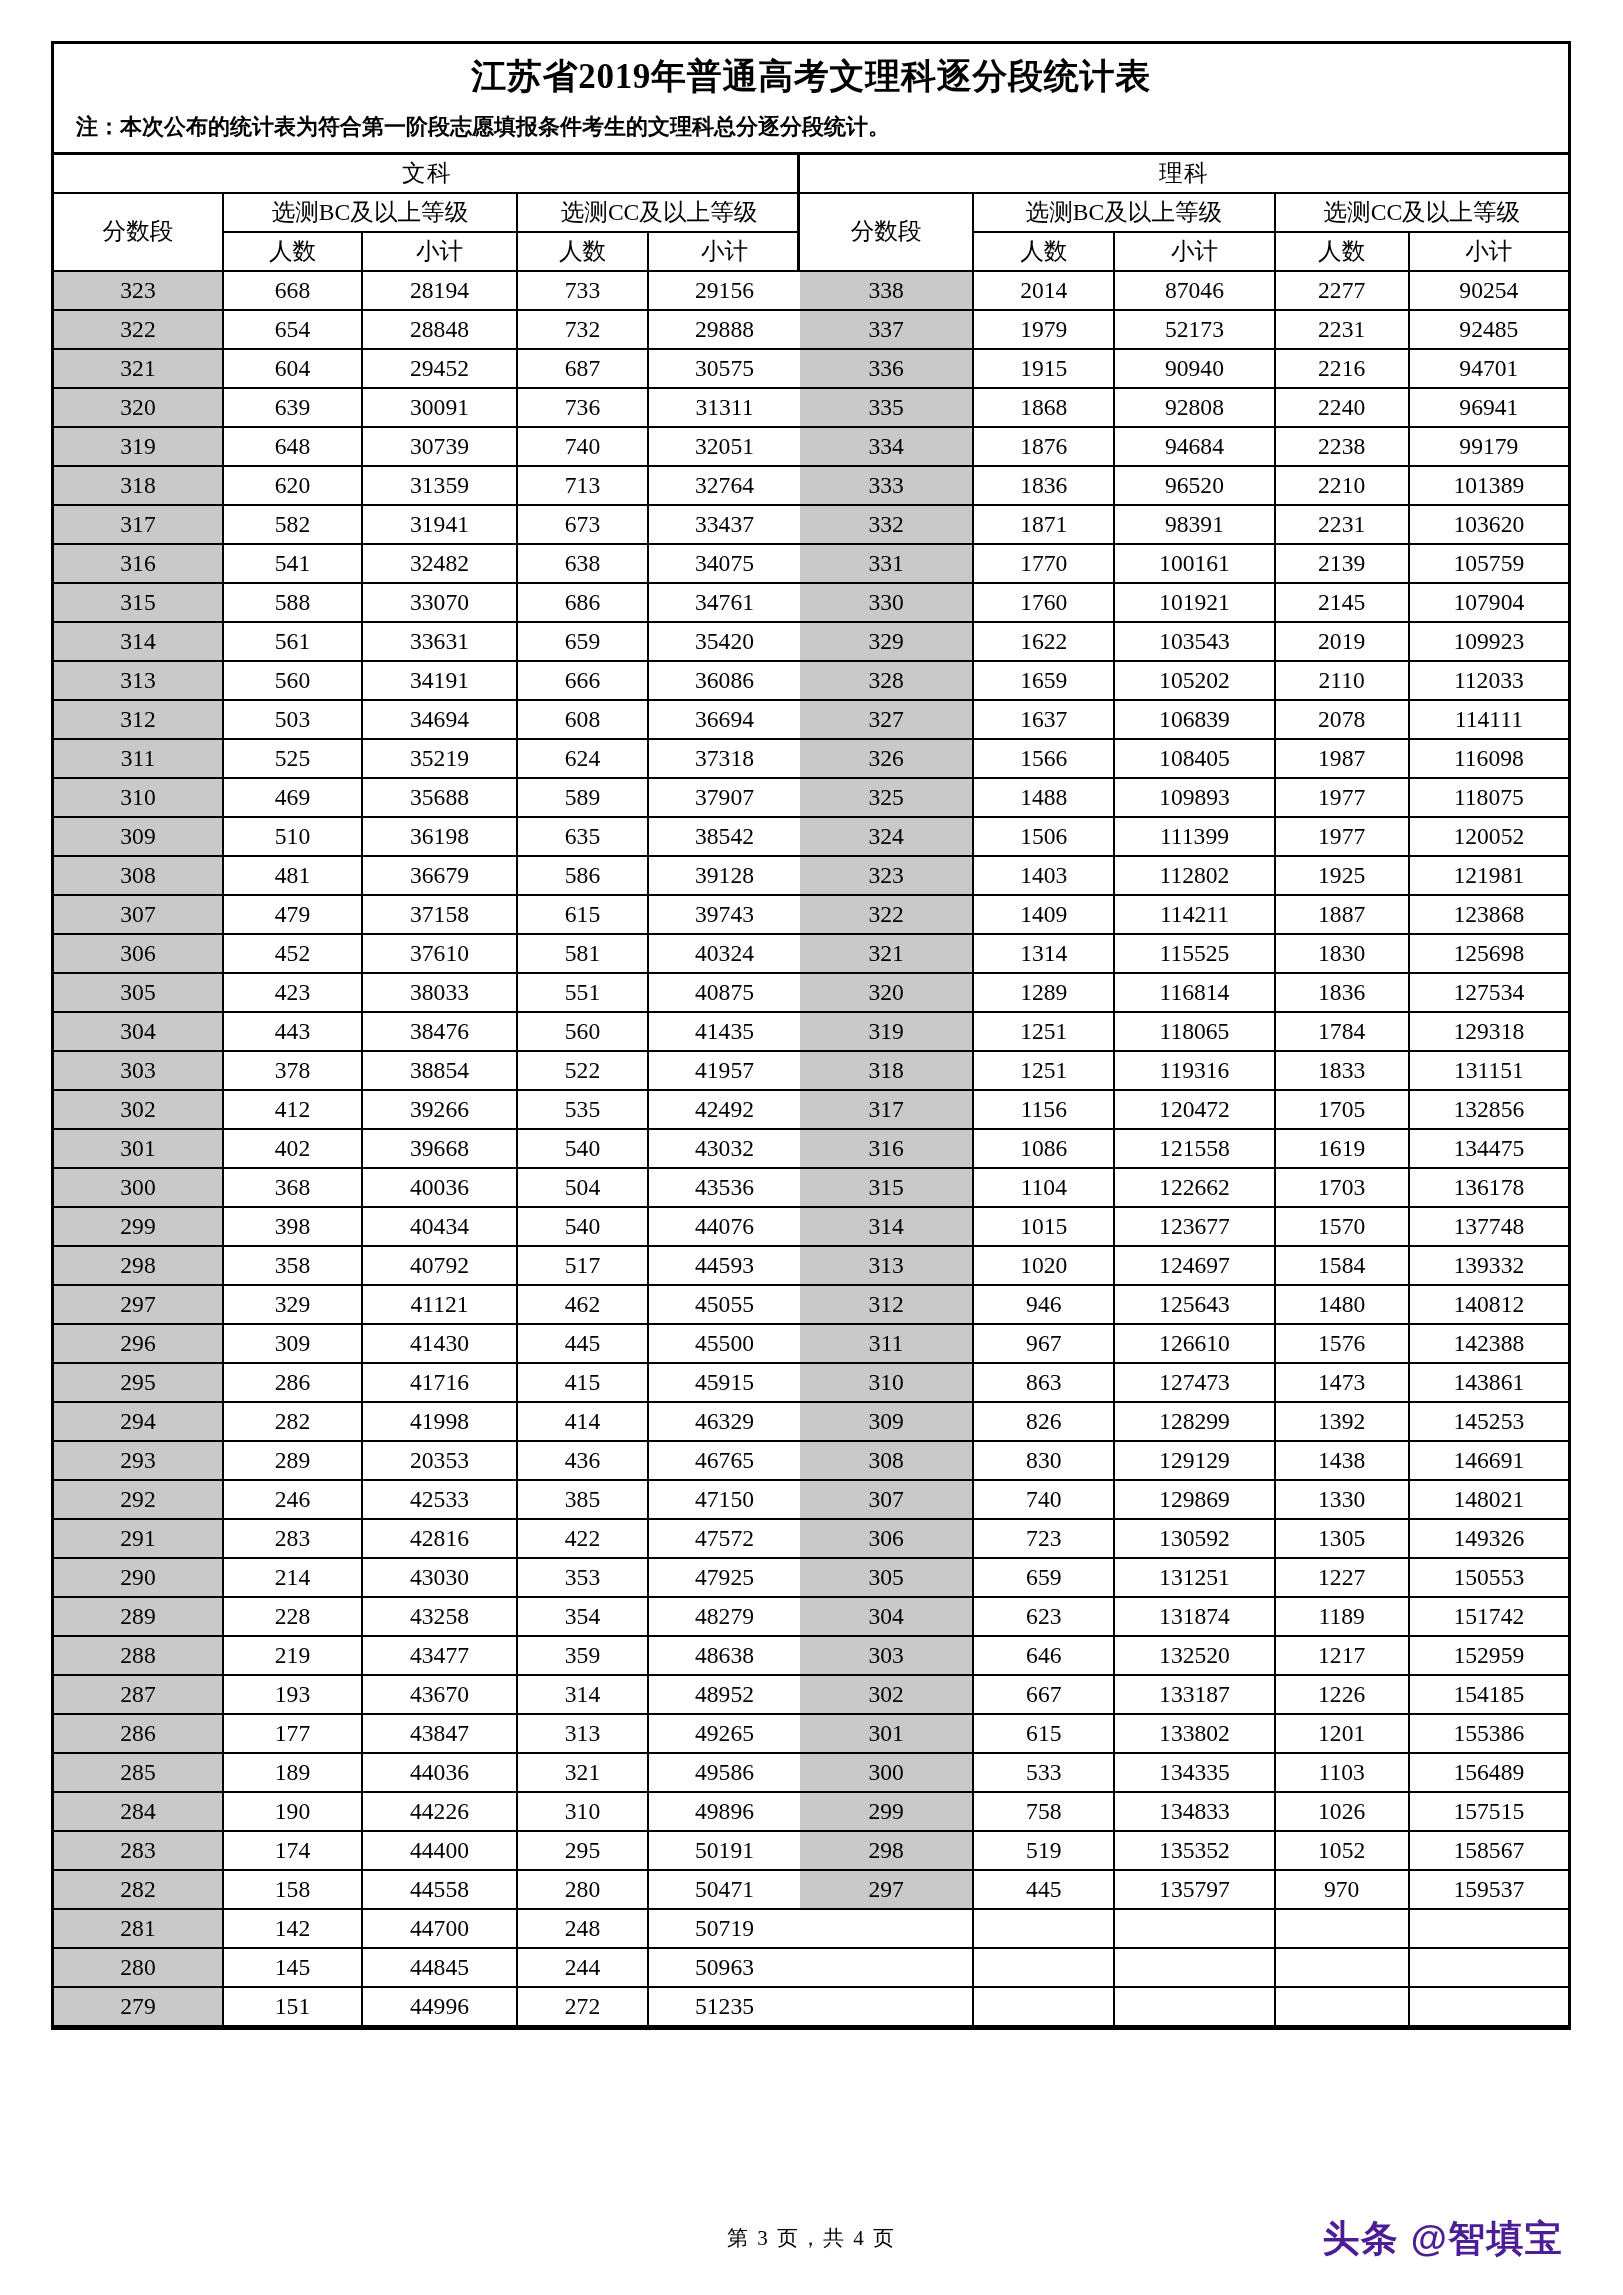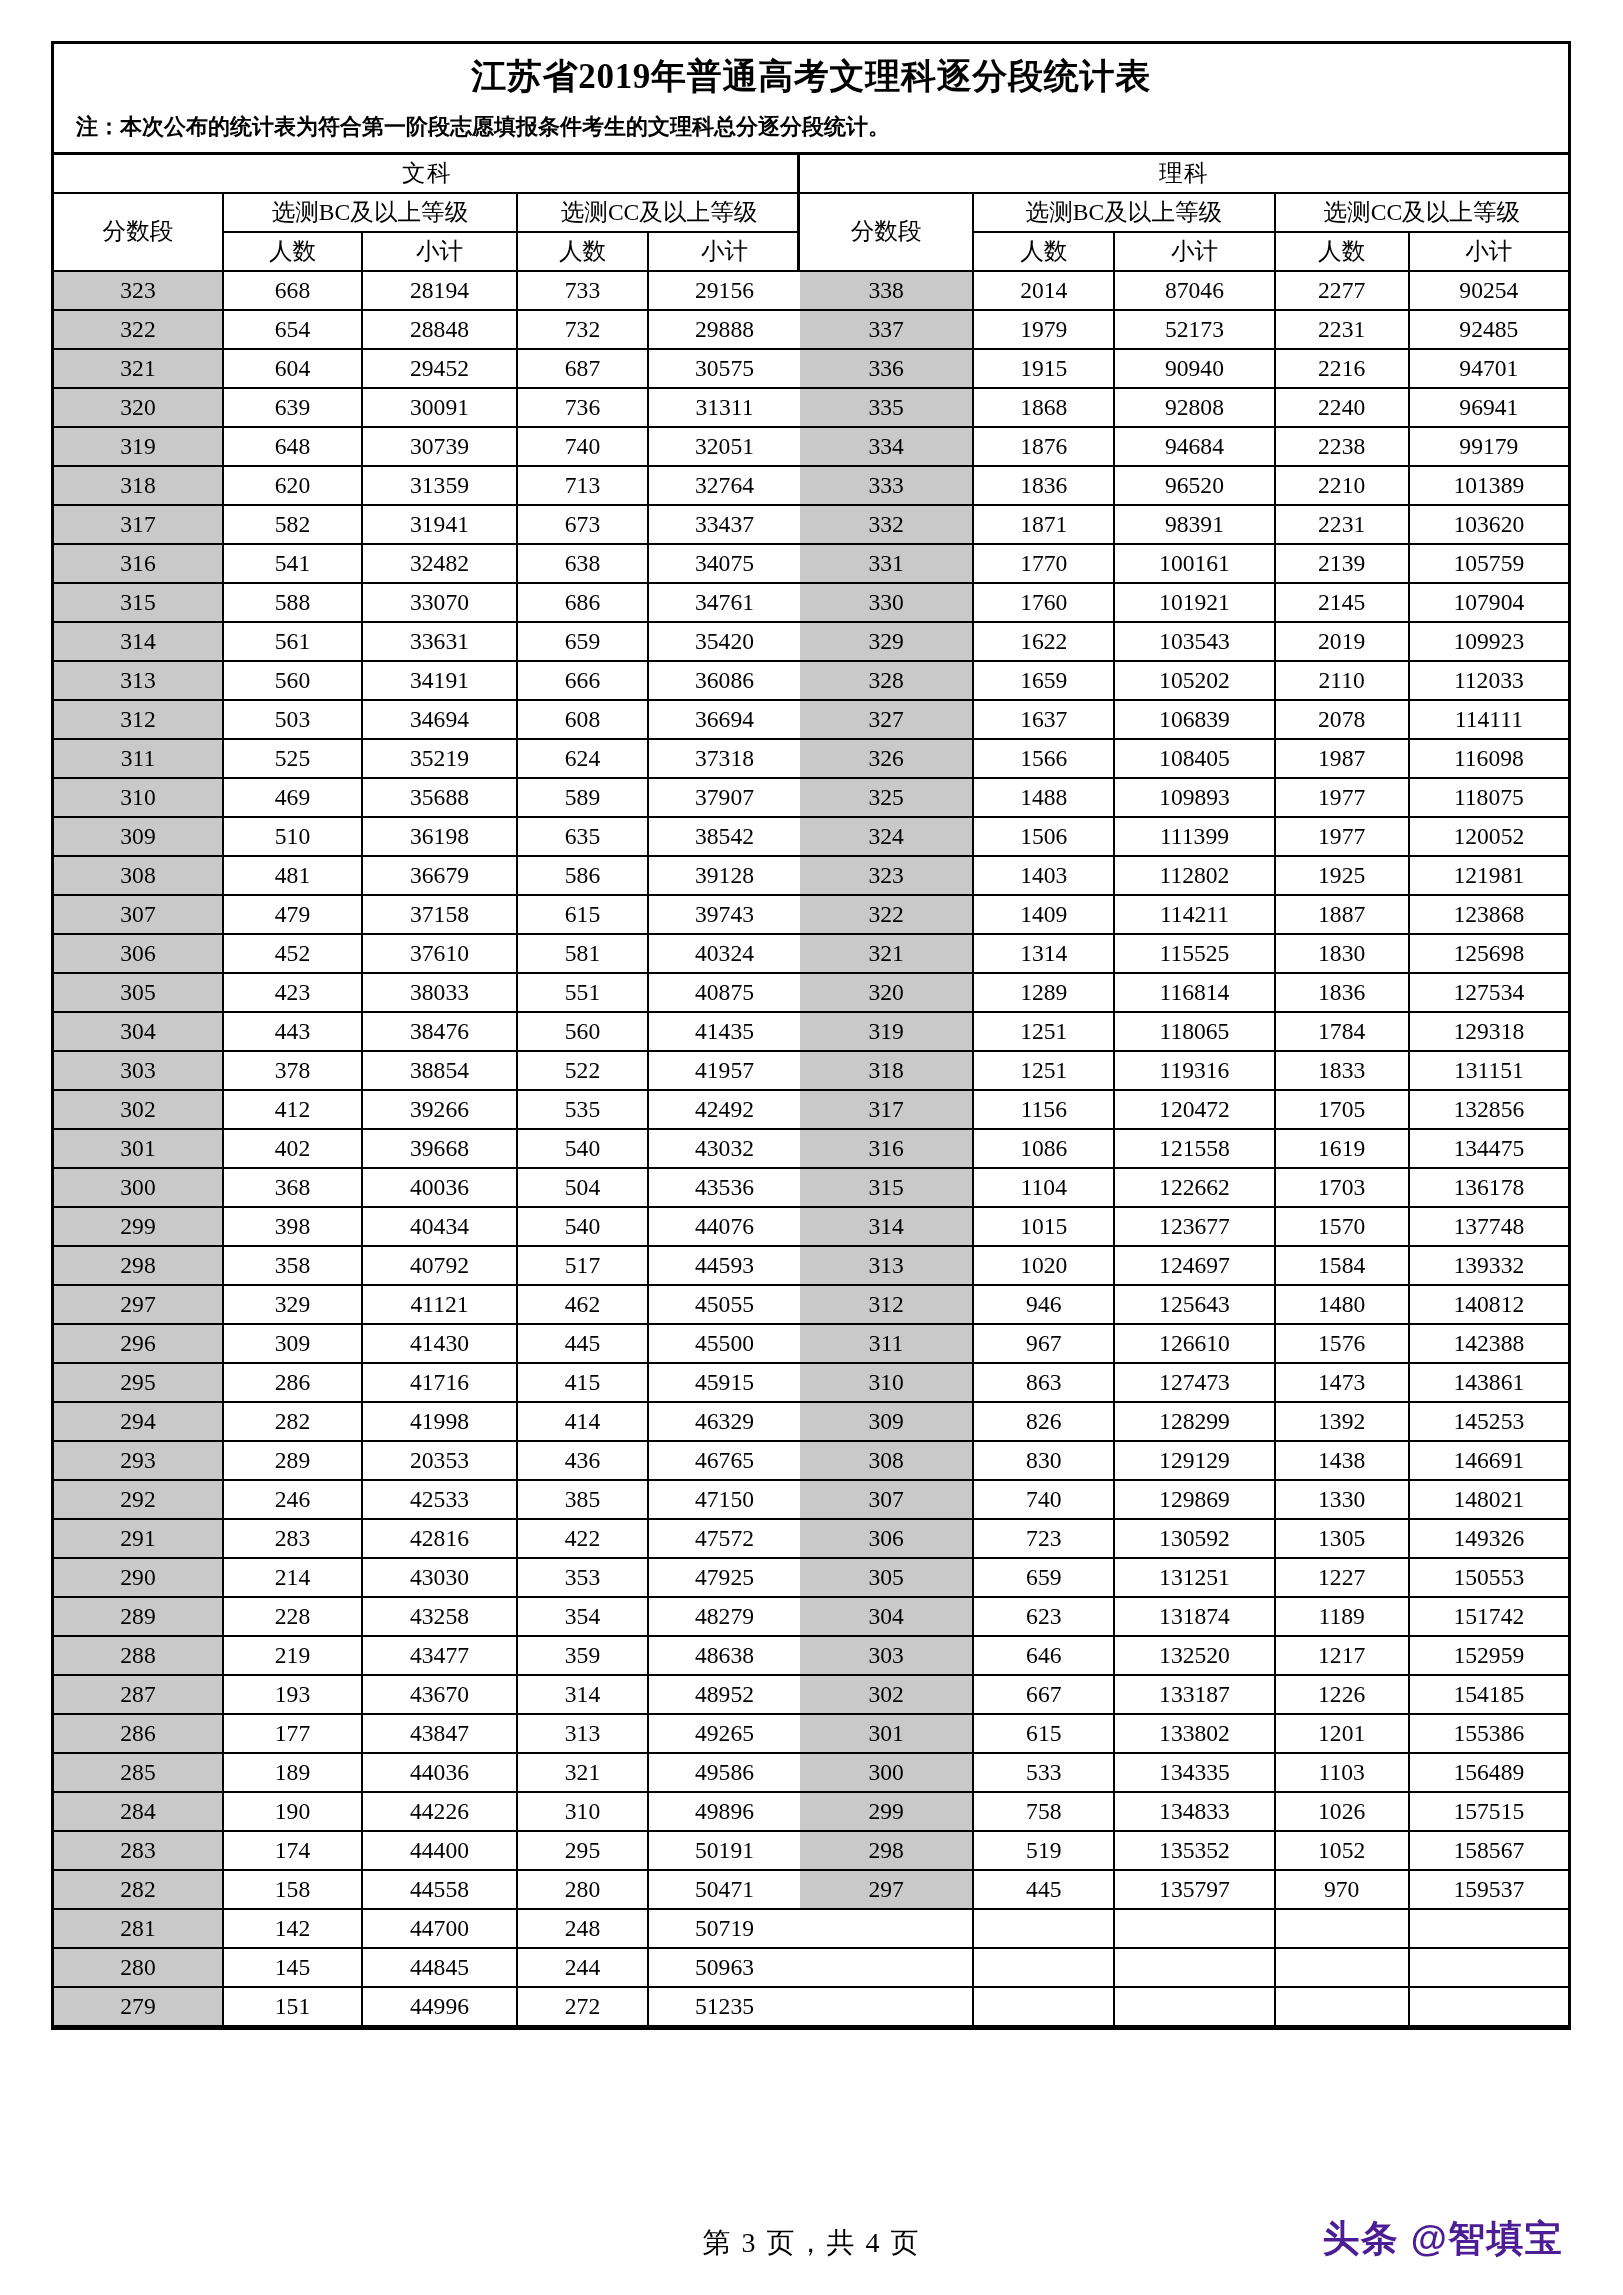--- a/index.html
+++ b/index.html
@@ -148,21 +148,21 @@
 
   
   .footer {
     position: absolute;
     left: 0;
     top: 2224px;
     width: 1623px;
     text-align: center;
   }
   .footer-text {
-    font-size: 28px;
+    font-size: 21px;
     letter-spacing: 2px;
   }
 
   .watermark {
     position: absolute;
     right: 60px;
     top: 2214px;
     font-size: 37px;
     font-weight: bold;
     color: #4c1d95;

